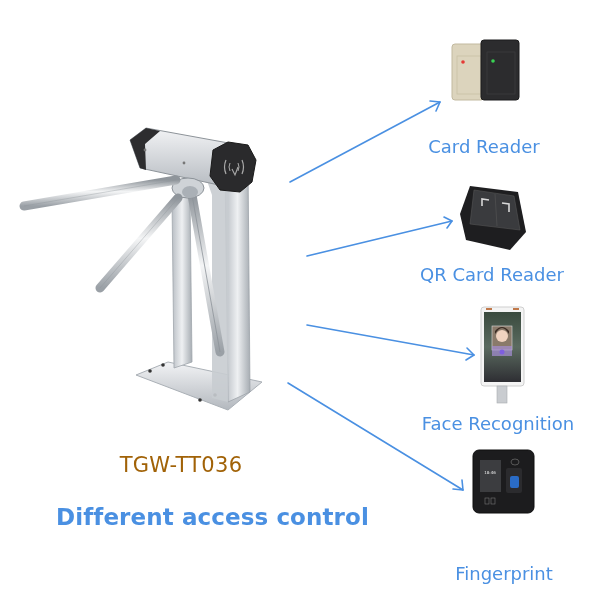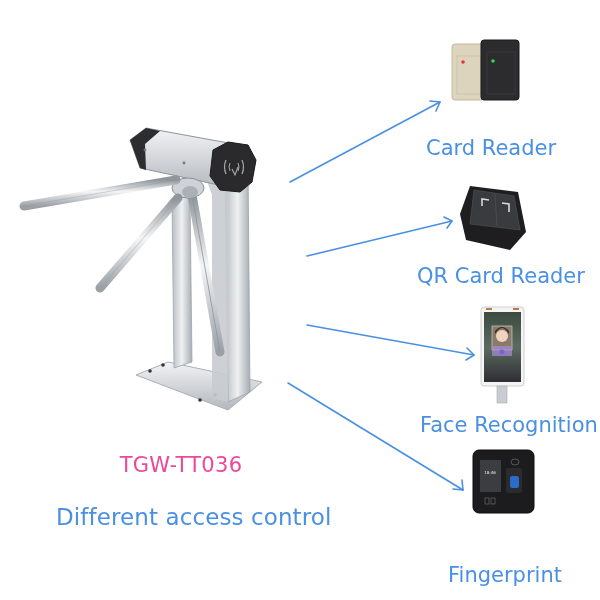--- a/index.html
+++ b/index.html
@@ -1,20 +1,20 @@
 <!DOCTYPE html>
 <html><head>
 <meta charset="utf-8">
 <style>
   html, body { margin:0; padding:0; background:#ffffff; }
   body { width:600px; height:600px; position:relative; overflow:hidden;
          font-family:"DejaVu Sans", "Liberation Sans", sans-serif; }
-  .label { position:absolute; color:#4a90e2; font-size:21px; white-space:nowrap; text-align:center; }
-  .model { position:absolute; left:110px; top:453px; width:142px; text-align:center; color:#ec4899; font-size:21px; letter-spacing:0.3px; }
-  .subtitle { position:absolute; left:56px; top:504px; color:#4a90e2; font-size:23px; font-weight:normal; white-space:nowrap; letter-spacing:0.1px; }
+  .label { position:absolute; color:#4a90e2; font-size:18px; white-space:nowrap; text-align:center; }
+  .model { position:absolute; left:110px; top:453px; width:142px; text-align:center; color:#a16207; font-size:21px; letter-spacing:0.3px; }
+  .subtitle { position:absolute; left:56px; top:504px; color:#4a90e2; font-size:23px; font-weight:bold; white-space:nowrap; letter-spacing:0.1px; }
   svg { position:absolute; left:0; top:0; }
 </style>
 </head>
 <body>
 
 <svg width="600" height="600" viewBox="0 0 600 600">
   <defs>
     <linearGradient id="steel" x1="0" y1="0" x2="1" y2="0">
       <stop offset="0" stop-color="#b9bec4"></stop>
       <stop offset="0.5" stop-color="#eef0f2"></stop>

